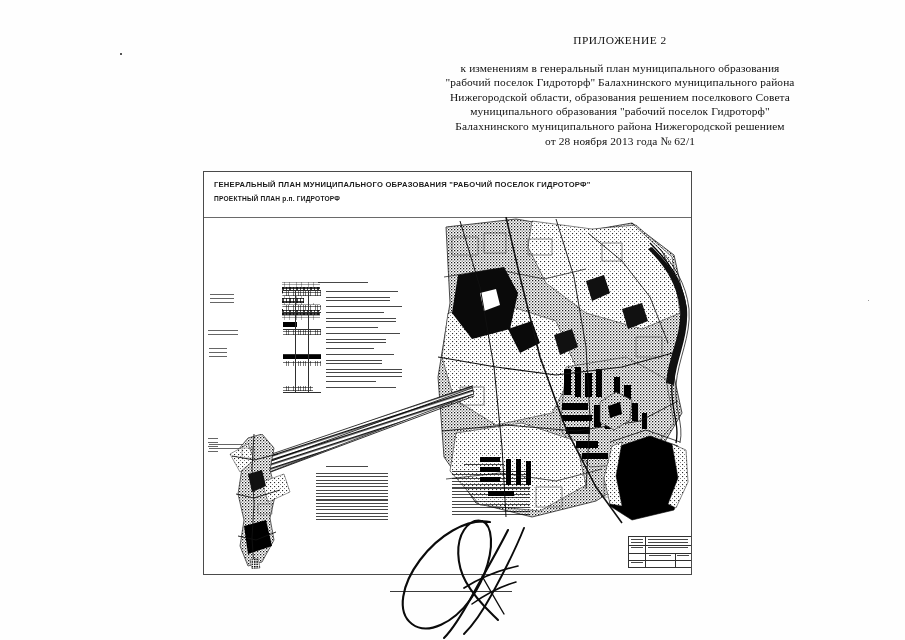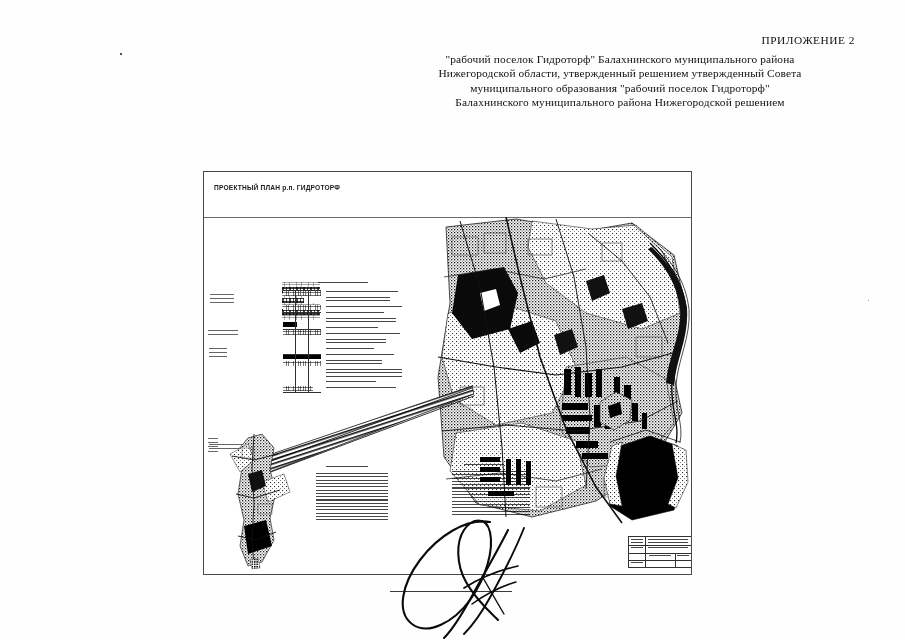--- a/index.html
+++ b/index.html
@@ -34,22 +34,21 @@
     text-align: center;
     font-family: "Liberation Serif", serif;
     font-size: 11.4px;
     line-height: 14.6px;
     color: #111;
     letter-spacing: 0.1px;
   }
   #header-block .ln { display: block; white-space: nowrap; }
   #header-block .ln-title {
     letter-spacing: 0.5px;
-    margin-bottom: 4px;
-    text-align: right;
+    margin-bottom: 13px;
   }
 
   
   #map-frame {
     position: absolute;
     left: 203px;
     top: 171px;
     width: 487px;
     height: 402px;
     border: 1px solid #4a4a4a;
@@ -148,29 +147,32 @@
 </head>
 <body>
 
 <div id="page">
 
   <div class="speck" style="left:120px; top:53px; width:2px; height:2px;"></div>
   <div class="speck" style="left:868px; top:300px; width:1px; height:1px; background:#999;"></div>
 
   <div id="header-block">
     <span class="ln ln-title">ПРИЛОЖЕНИЕ 2</span>
+    <span class="ln">к изменениям в генеральный план муниципального образования</span>
     <span class="ln">"рабочий поселок Гидроторф" Балахнинского муниципального района</span>
-    <span class="ln">Нижегородской области, утвержденный решением утвержденный Совета</span>
+    <span class="ln">Нижегородской области, образования решением поселкового Совета</span>
     <span class="ln">муниципального образования "рабочий поселок Гидроторф"</span>
     <span class="ln">Балахнинского муниципального района Нижегородской решением</span>
+    <span class="ln">от 28 ноября 2013 года № 62/1</span>
   </div>
 
   <div id="map-frame">
 
     <div id="map-title">
+      <div class="t1">ГЕНЕРАЛЬНЫЙ ПЛАН МУНИЦИПАЛЬНОГО ОБРАЗОВАНИЯ "РАБОЧИЙ ПОСЕЛОК ГИДРОТОРФ"</div>
       <div class="t3">ПРОЕКТНЫЙ ПЛАН р.п. ГИДРОТОРФ</div>
     </div>
 
     <div class="hairline" style="left:0px; top:45px; width:487px; height:0.6px; background:#6a6a6a;"></div>
 
     <div class="microtext sparse" style="left:6px; top:122px; width:24px; height:12px;"></div>
     <div class="microtext sparse" style="left:4px; top:158px; width:30px; height:6px;"></div>
     <div class="microtext sparse" style="left:5px; top:176px; width:18px; height:10px;"></div>
     <div class="microtext sparse" style="left:4px; top:266px; width:10px; height:14px;"></div>
     <div class="microtext sparse" style="left:5px; top:272px; width:40px; height:5px;"></div>

